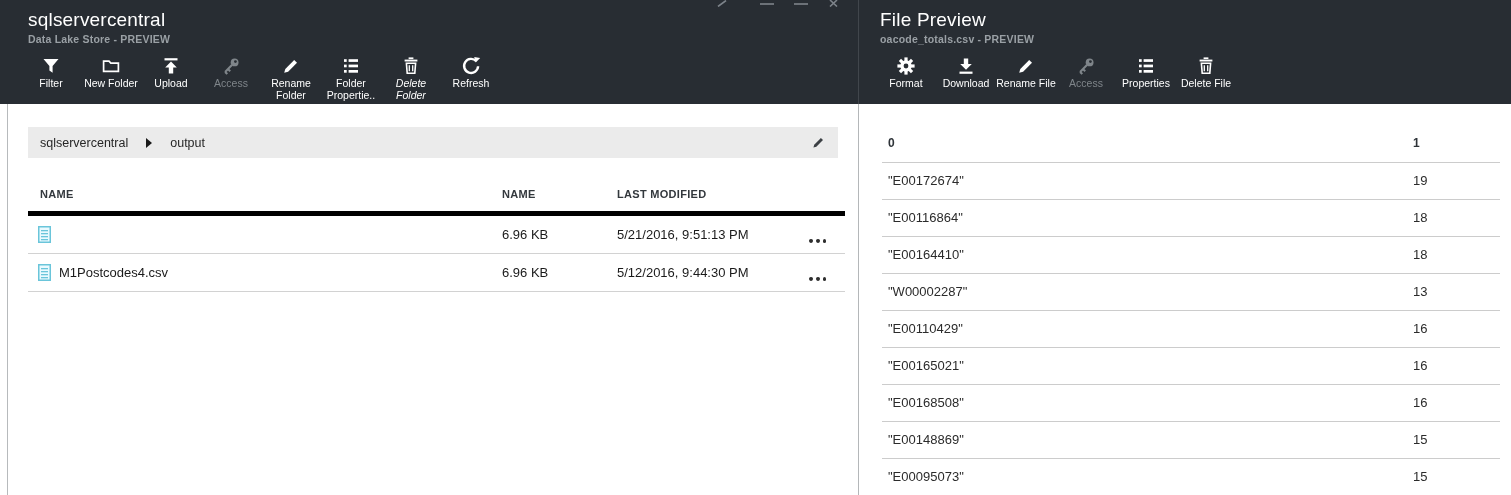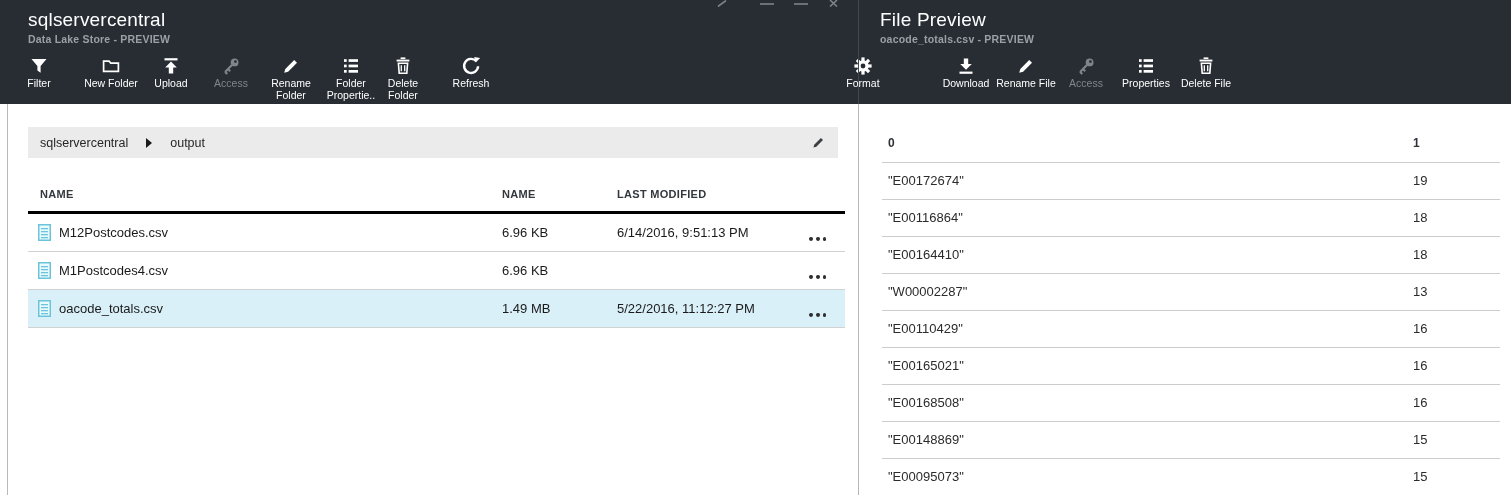--- a/index.html
+++ b/index.html
@@ -28,21 +28,21 @@
   
   .breadcrumb { position:absolute; left:28px; top:127px; width:810px; height:31px;
     background:#ebebeb; display:flex; align-items:center; padding:0 12px; box-sizing:border-box; }
   .crumb { font-size:12.5px; color:#262626; cursor:pointer; }
   .crumb-arrow { width:0; height:0; border-left:6px solid #1a1a1a; border-top:5px solid transparent;
     border-bottom:5px solid transparent; margin:0 18px; }
   .crumb-edit { margin-left:auto; width:15px; height:15px; color:#3c4044; cursor:pointer; }
 
   
   .file-table { position:absolute; left:28px; top:180px; width:817px; }
-  .ft-header { position:relative; height:31px; border-bottom:3px solid #000000; }
+  .ft-header { position:relative; height:31px; border-bottom:5px solid #000000; }
   .ft-header span { position:absolute; top:8px; font-size:11px; font-weight:700; color:#33383d; letter-spacing:.3px; }
   .ft-h-name { left:12px; } .ft-h-size { left:474px; } .ft-h-mod { left:589px; }
   .ft-row { position:relative; height:37px; border-bottom:1px solid #d2d2d2; cursor:pointer; }
   .ft-row.selected { background:#d9f0f8; }
   .ft-row .ficon { position:absolute; left:10px; top:10px; width:13px; height:17px; }
   .ft-row .fname { position:absolute; left:31px; top:0; line-height:37px; font-size:13px; color:#1a1a1a; }
   .ft-row .fsize { position:absolute; left:474px; top:0; line-height:37px; font-size:13px; color:#1a1a1a; }
   .ft-row .fmod  { position:absolute; left:589px; top:0; line-height:37px; font-size:13px; color:#1a1a1a; }
   .row-menu { position:absolute; right:14px; top:50%; transform:translateY(-38%); cursor:pointer; padding:3px; }
   .row-menu i { display:inline-block; width:3.6px; height:3.6px; border-radius:50%; background:#2e2e2e; margin:0 1.6px; }
@@ -134,21 +134,21 @@
       <path d="M6 6.5 L14 0.5"></path>
       <path d="M48 4 H62"></path>
       <path d="M82 4 H96"></path>
       <path d="M118 0 L125 6.5 M125 0 L118 6.5"></path>
     </g>
   </svg>
 
   <div class="blade-title" style="left:28px;">sqlservercentral</div>
   <div class="blade-sub" style="left:28px;">Data Lake Store - PREVIEW</div>
 
-  <div class="toolbar-btn" style="left:9px;text-align:center;">
+  <div class="toolbar-btn" style="left:21px;text-align:center;">
     <svg class="ticon">
         <use href="#i-filter"></use>
       </svg>
     <span class="tlabel">Filter</span>
   </div>
   <div class="toolbar-btn" style="left:81px;">
     <svg class="ticon">
         <use href="#i-folder"></use>
       </svg>
     <span class="tlabel">New Folder</span>
@@ -170,37 +170,37 @@
         <use href="#i-pencil"></use>
       </svg>
     <span class="tlabel">Rename Folder</span>
   </div>
   <div class="toolbar-btn" style="left:321px;">
     <svg class="ticon">
         <use href="#i-list"></use>
       </svg>
     <span class="tlabel">Folder Propertie..</span>
   </div>
-  <div class="toolbar-btn" style="left:373px;">
+  <div class="toolbar-btn" style="left:381px;font-style:italic;">
     <svg class="ticon">
         <use href="#i-trash"></use>
       </svg>
     <span class="tlabel">Delete Folder</span>
   </div>
   <div class="toolbar-btn" style="left:441px;">
     <svg class="ticon">
         <use href="#i-refresh"></use>
       </svg>
     <span class="tlabel">Refresh</span>
   </div>
 
   <div class="blade-title" style="left:880px;">File Preview</div>
   <div class="blade-sub" style="left:880px;">oacode_totals.csv - PREVIEW</div>
 
-  <div class="toolbar-btn" style="left:833px;">
+  <div class="toolbar-btn" style="left:876px;">
     <svg class="ticon">
         <use href="#i-gear"></use>
       </svg>
     <span class="tlabel">Format</span>
   </div>
   <div class="toolbar-btn" style="left:936px;">
     <svg class="ticon">
         <use href="#i-download"></use>
       </svg>
     <span class="tlabel">Download</span>
@@ -248,44 +248,35 @@
   <div class="ft-header">
     <span class="ft-h-name">NAME</span>
     <span class="ft-h-size">NAME</span>
     <span class="ft-h-mod">LAST MODIFIED</span>
   </div>
 
   <div class="ft-row">
     <svg class="ficon" viewBox="0 0 13 17">
         <use href="#i-file"></use>
       </svg>
-    <span class="fname">M12Postcodes.csv</span>
     <span class="fsize">6.96 KB</span>
-    <span class="fmod">6/14/2016, 9:51:13 PM</span>
+    <span class="fmod">5/21/2016, 9:51:13 PM</span>
     <span class="row-menu"><i></i><i></i><i></i></span>
   </div>
 
   <div class="ft-row">
     <svg class="ficon" viewBox="0 0 13 17">
         <use href="#i-file"></use>
       </svg>
     <span class="fname">M1Postcodes4.csv</span>
     <span class="fsize">6.96 KB</span>
+    <span class="fmod">5/12/2016, 9:44:30 PM</span>
     <span class="row-menu"><i></i><i></i><i></i></span>
   </div>
 
-  <div class="ft-row selected">
-    <svg class="ficon" viewBox="0 0 13 17">
-        <use href="#i-file"></use>
-      </svg>
-    <span class="fname">oacode_totals.csv</span>
-    <span class="fsize">1.49 MB</span>
-    <span class="fmod">5/22/2016, 11:12:27 PM</span>
-    <span class="row-menu"><i></i><i></i><i></i></span>
-  </div>
 </div>
 
 <div class="preview-table">
   <div class="pt-header">
     <span class="pt-h0">0</span>
     <span class="pt-h1">1</span>
   </div>
 
   <div class="pt-row">
     <span class="pt-c0">"E00172674"</span>

